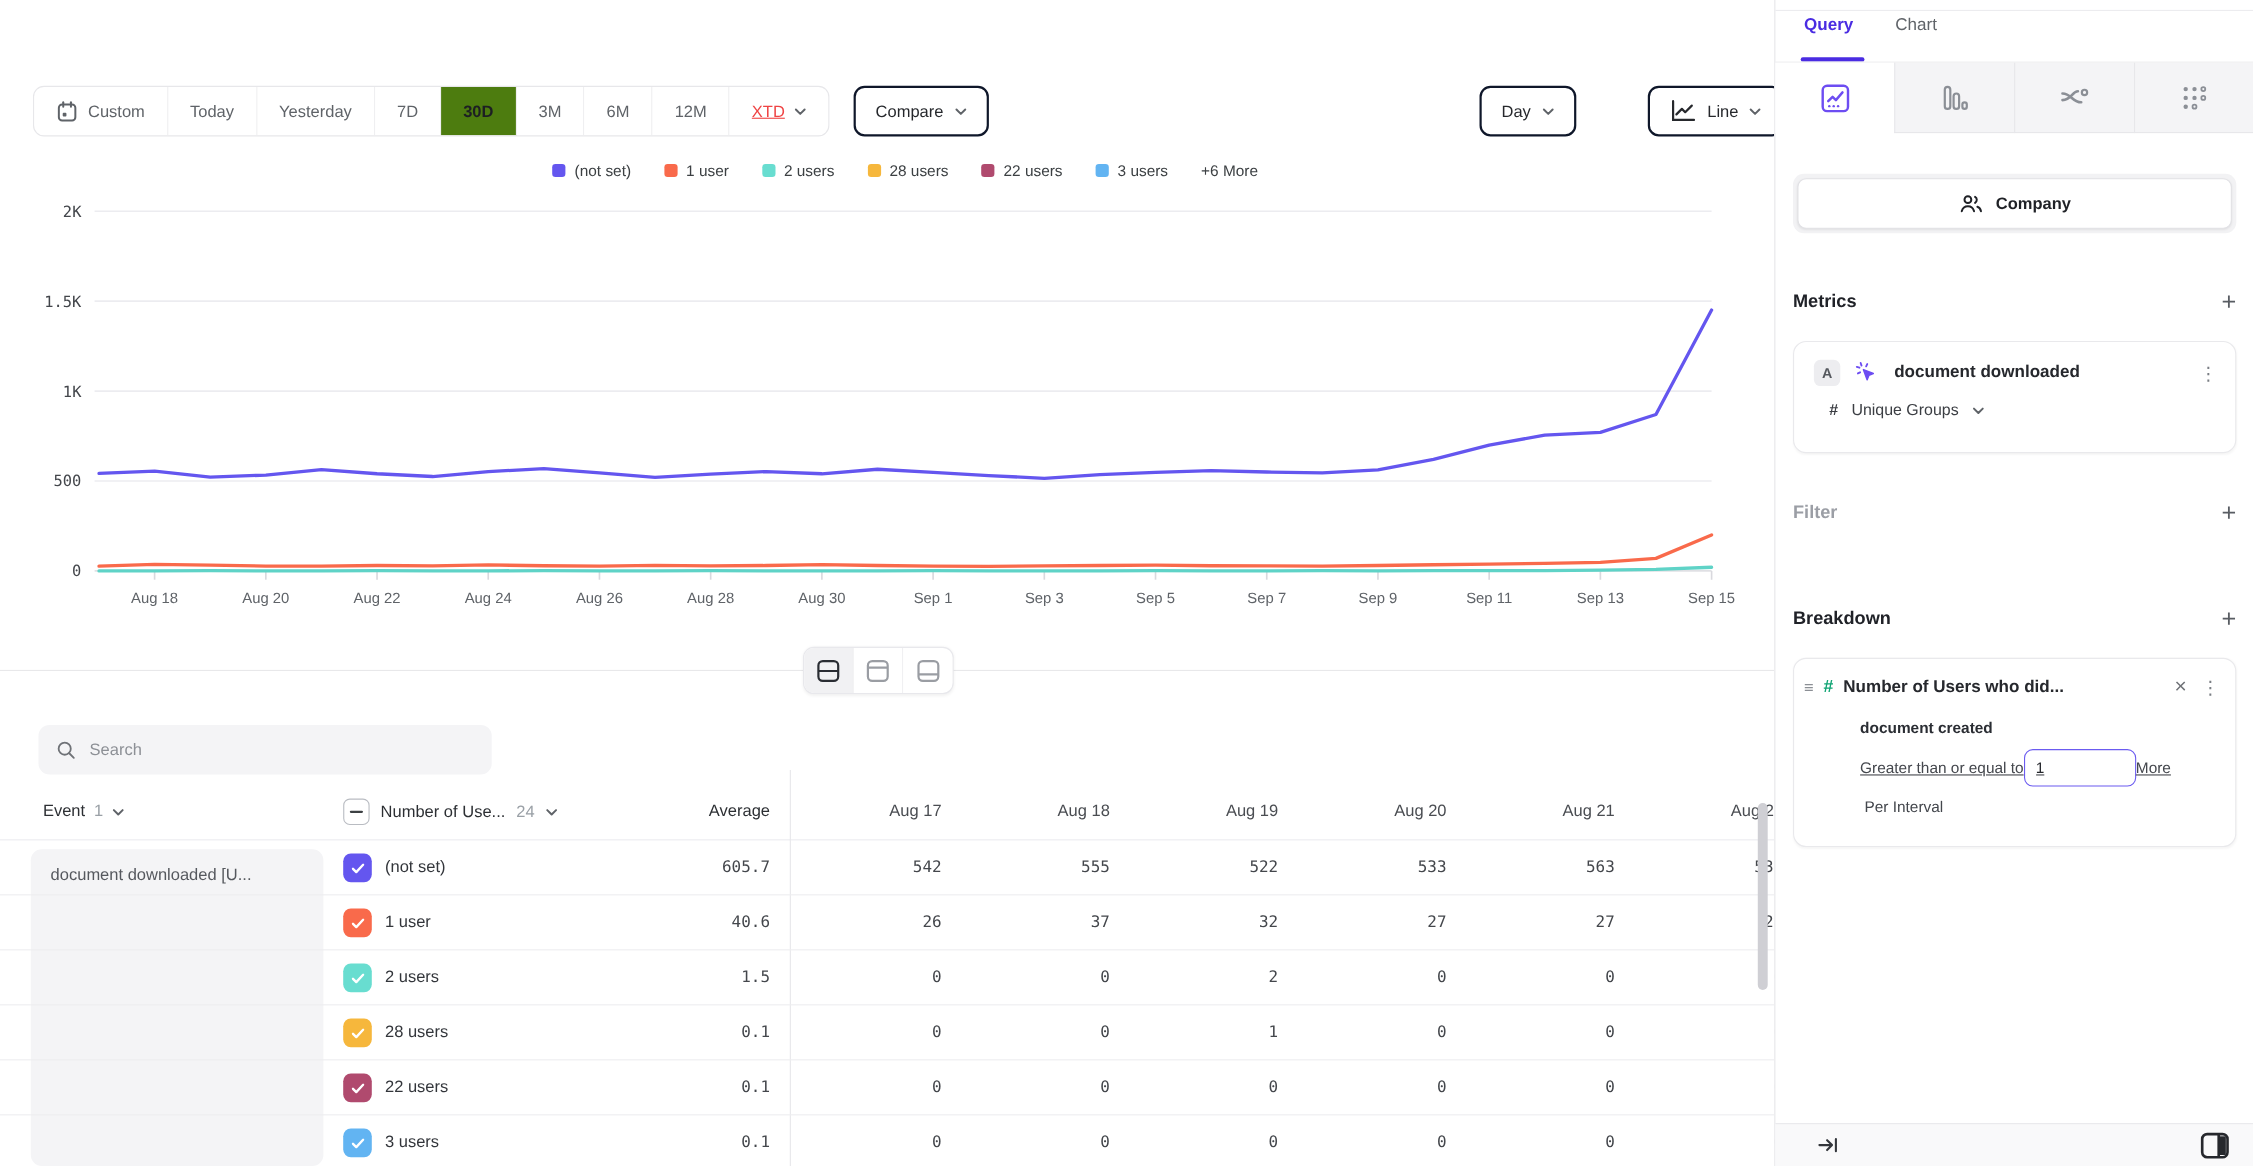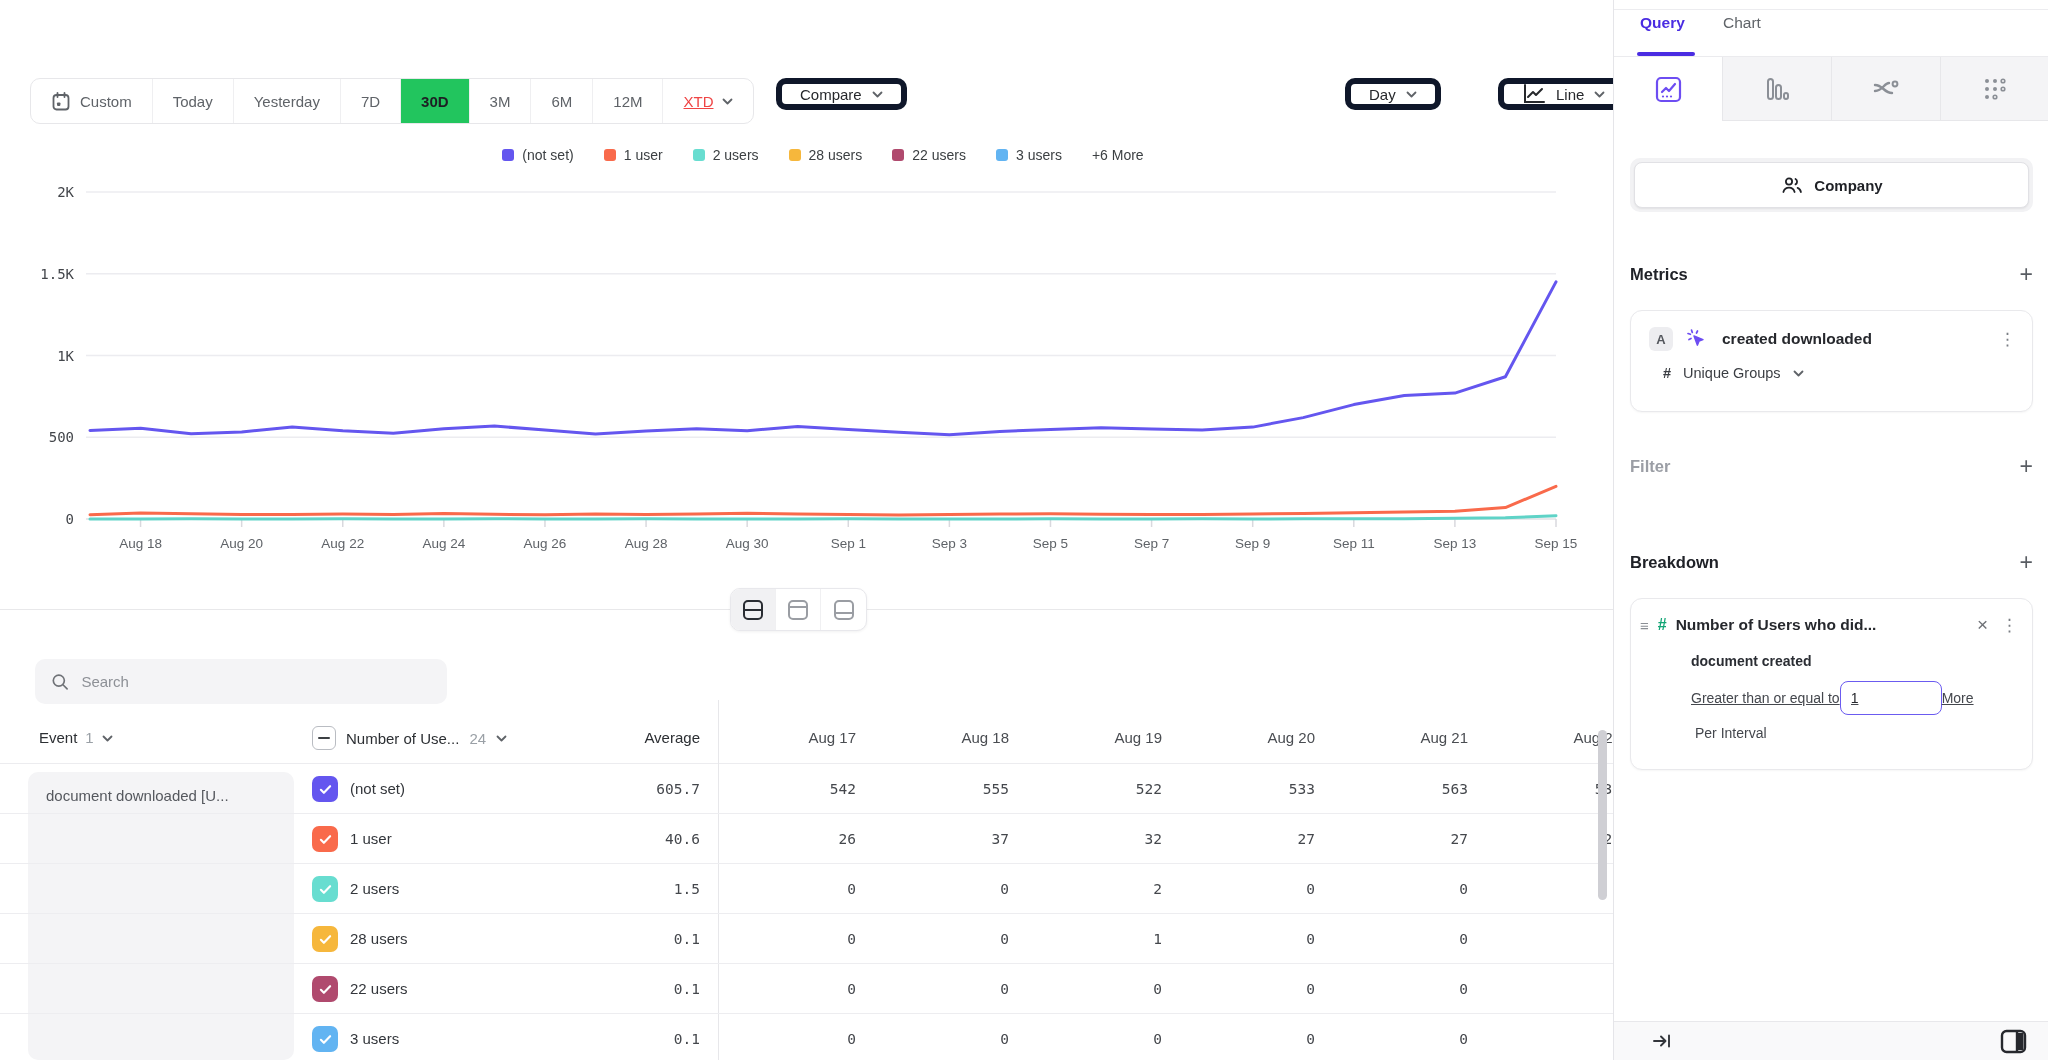--- a/index.html
+++ b/index.html
@@ -8,22 +8,22 @@
   .mono { font-family:"DejaVu Sans Mono", monospace; }
   #main { position:absolute; left:0; top:0; width:1613px; height:1060px; overflow:hidden; background:#fff; }
   #panel { position:absolute; left:1613px; top:0; width:435px; height:1060px; background:#fff; border-left:1px solid #e5e5e9; }
 
   
   .range-group { position:absolute; left:30px; top:78px; height:46px; display:flex;
     border:1px solid #e7e7ea; border-radius:10px; background:#fff; align-items:stretch; overflow:hidden; }
   .range-item { display:flex; align-items:center; gap:9px; padding:0 20px; font-size:15px;
     color:#5f6368; border-right:1px solid #efeff1; cursor:pointer; white-space:nowrap; }
   .range-item:last-child { border-right:none; color:#ef4444;text-decoration:underline; }
-  .range-item.sel { background:#22c55e; color:#1d1f23; font-weight:bold; }
-  .btn { position:absolute; height:32px; border:6px solid #0f172a; border-radius:10px; background:#fff;
+  .range-item.sel { background:#4d7c0f; color:#1d1f23; font-weight:bold; }
+  .btn { position:absolute; height:46px; border:2px solid #0f172a; border-radius:10px; background:#fff;
     display:flex; align-items:center; gap:10px; padding:0 18px; font-size:15px; color:#26282c; cursor:pointer; }
   .chev { width:11px; height:7px; flex:0 0 auto; }
   .chev path { stroke:#5f6368; stroke-width:1.8; fill:none; stroke-linecap:round; stroke-linejoin:round; }
 
   
   #legend { position:absolute; left:90px; top:147px; width:1466px; display:flex; justify-content:center;
     align-items:center; gap:30px; font-size:14px; color:#3c4043; }
   .lg-item { display:flex; align-items:center; gap:8px; }
   .lg-sw { width:12px; height:12px; border-radius:3px; }
   #chart-wrap { position:absolute; left:0; top:130px; width:1613px; height:440px; }
@@ -476,21 +476,21 @@
       <span class="badge-a">A</span>
       <svg width="23" height="23" viewBox="0 0 23 23">
         <path d="M8 8l9 3.6-4 1.6-1.6 4z" fill="#6d4df2" stroke="#6d4df2" stroke-width="1.4" stroke-linejoin="round"></path>
         <g stroke="#6d4df2" stroke-width="1.7" stroke-linecap="round">
           <line x1="5.5" y1="2" x2="6.3" y2="4.4"></line>
             <line x1="2" y1="5.5" x2="4.4" y2="6.3"></line>
             <line x1="3" y1="11.5" x2="5" y2="10.5"></line>
             <line x1="11.5" y1="3" x2="10.5" y2="5"></line>
         </g>
       </svg>
-      <span class="metric-name">created downloaded</span>
+      <span class="metric-name">document downloaded</span>
       <span class="kebab">⋮</span>
     </div>
     <div class="metric-r2">
       <span style="color:#3b3e43; font-weight:bold;">#</span>
       <span>Unique Groups</span>
       <svg class="chev" viewBox="0 0 11 7">
           <path d="M1.5 1.5 5.5 5.5 9.5 1.5"></path>
         </svg>
     </div>
   </div>

